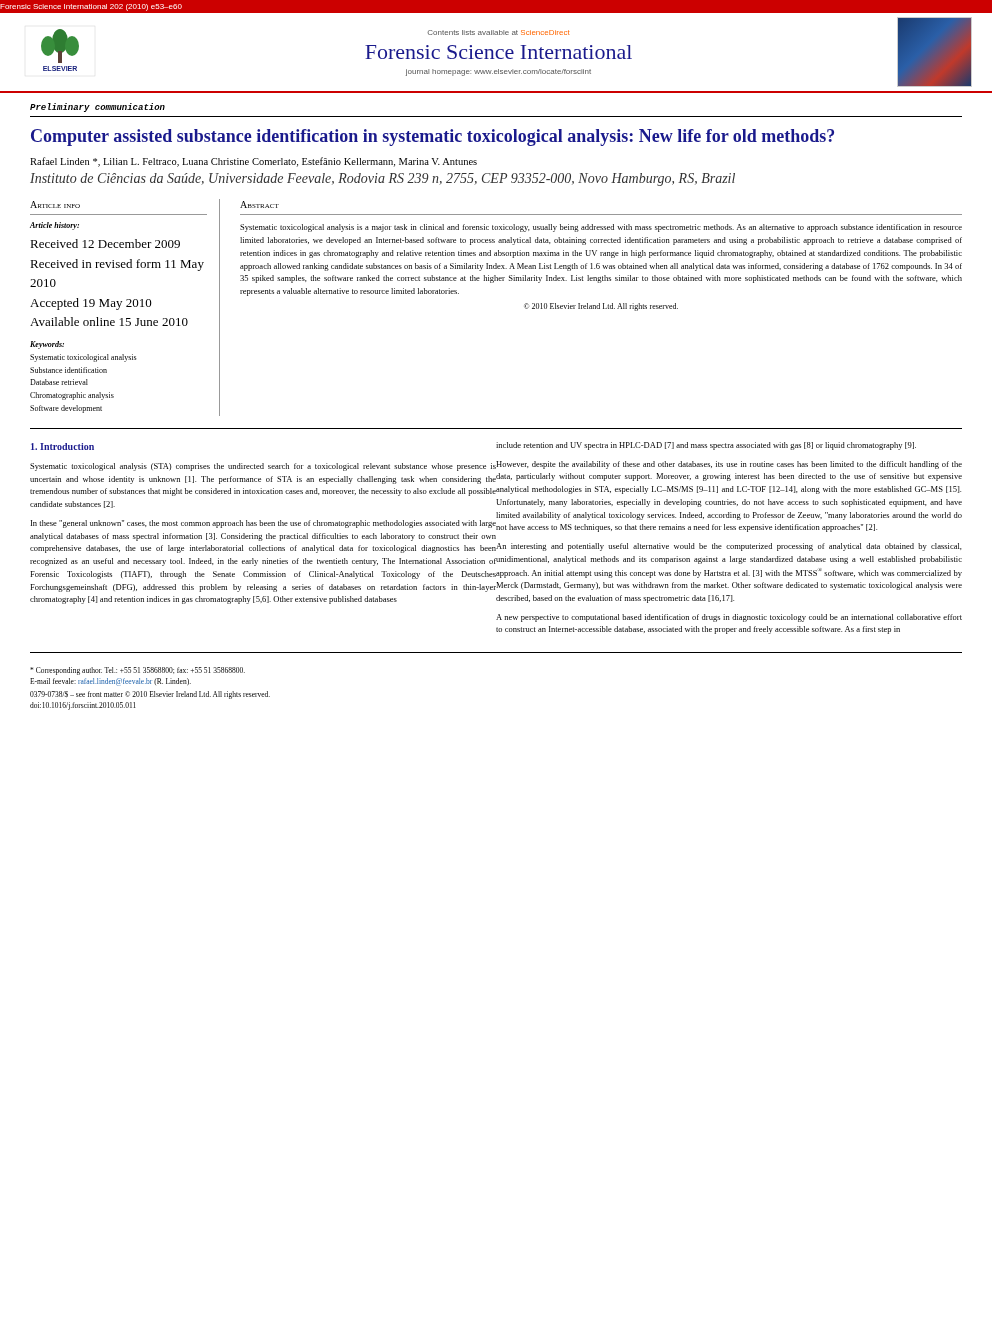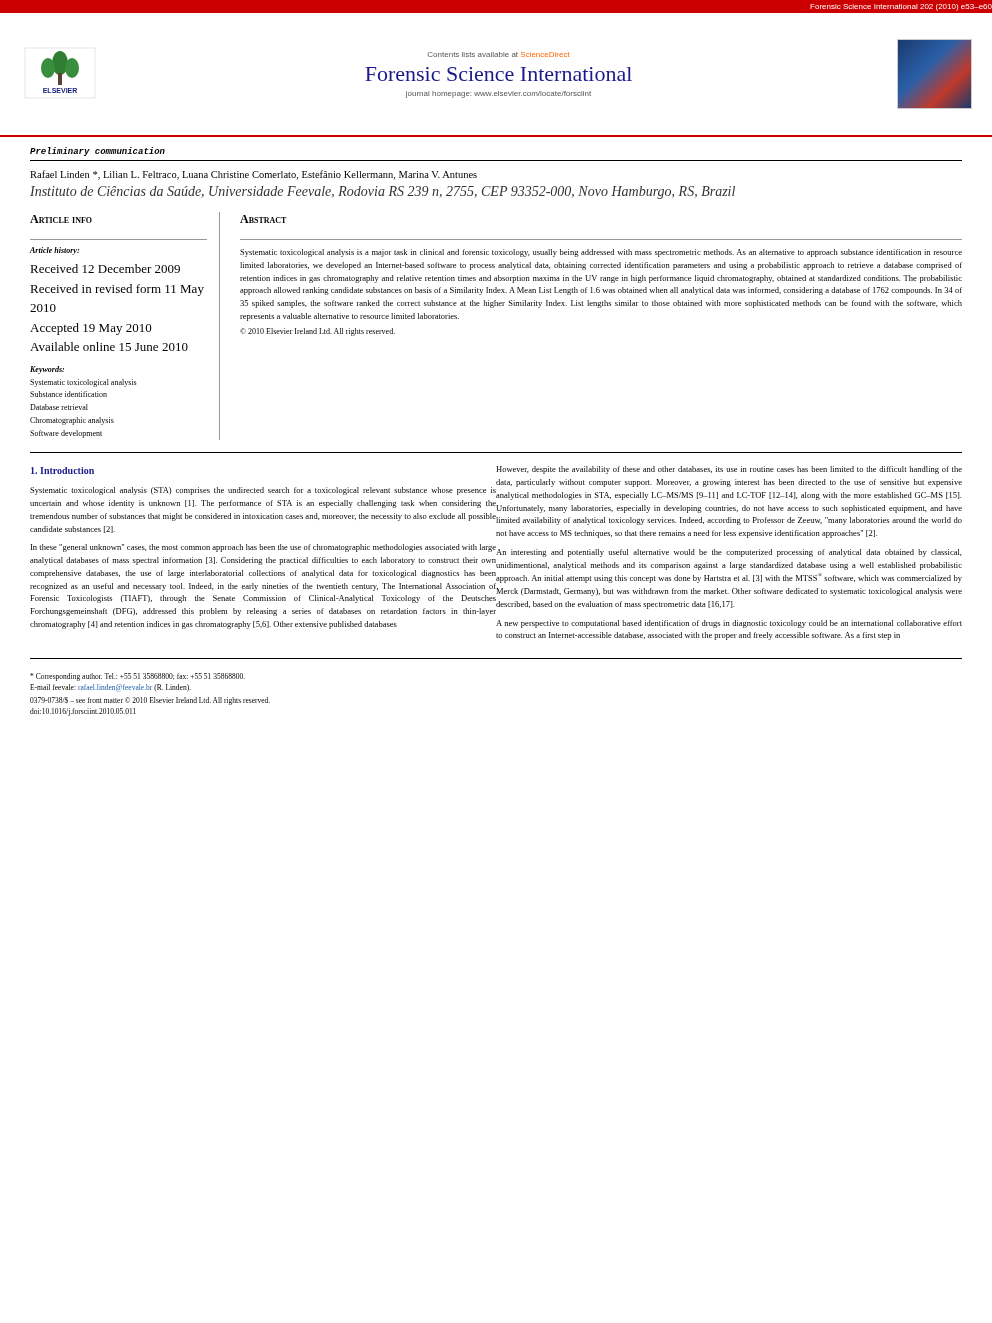--- a/index.html
+++ b/index.html
@@ -9,31 +9,31 @@
       font-size: 10px;
       color: #000;
       width: 992px;
       min-height: 1323px;
     }
 
     
     .top-strip {
       background: #c00;
       color: #fff;
-      text-align: right;
+      text-align: left;
       font-size: 8px;
       padding: 2px 0;
       font-family: Arial, sans-serif;
     }
 
     
     .journal-header {
       display: flex;
       align-items: center;
-      padding: 26px 20px;
+      padding: 4px 20px;
       border-bottom: 2px solid #c00;
     }
     .elsevier-logo {
       width: 80px;
       flex-shrink: 0;
     }
     .journal-center {
       flex: 1;
       text-align: center;
     }
@@ -116,26 +116,26 @@
       flex-shrink: 0;
       border-right: 1px solid #999;
       padding-right: 12px;
     }
 
     .right-col {
       flex: 1;
     }
 
     .section-heading {
-      font-size: 12px;
-      font-weight: bold;
+      font-size: 10px;
+      font-weight: normal;
       font-variant: small-caps;
       border-bottom: 1px solid #999;
       margin-bottom: 6px;
-      padding-bottom: 12px;
+      padding-bottom: 4px;
     }
 
     .article-info-label {
       font-size: 8px;
       font-weight: bold;
       font-style: italic;
       margin-bottom: 4px;
     }
 
     .article-info-item {
@@ -159,21 +159,21 @@
 
     
     .abstract-text {
       font-size: 8.5px;
       line-height: 1.5;
       text-align: justify;
     }
 
     .copyright-line {
       font-size: 8px;
-      text-align: left;
+      text-align: center;
       margin-top: 4px;
     }
 
     
     .divider {
       border: none;
       border-top: 1px solid #000;
       margin: 10px 0;
     }
 
@@ -263,20 +263,21 @@
     </div>
   </div>
 
   <div class="journal-thumb"></div>
 </div>
 
 <div class="main-content">
 
   <div class="article-type">Preliminary communication</div>
 
+  <div class="article-title">Computer assisted substance identification in systematic toxicological analysis: New life for old methods?</div>
 
   <div class="authors">
     <span>Rafael Linden *, Lilian L. Feltraco, Luana Christine Comerlato, Estefânio Kellermann, Marina V. Antunes</span>
   </div>
 
   <div class="affiliation">Instituto de Ciências da Saúde, Universidade Feevale, Rodovia RS 239 n, 2755, CEP 93352-000, Novo Hamburgo, RS, Brazil</div>
 
   <div class="two-col">
 
     <div class="left-col">
@@ -317,20 +318,23 @@
         Systematic toxicological analysis (STA) comprises the undirected search for a toxicological relevant substance whose presence is uncertain and whose identity is unknown [1]. The performance of STA is an especially challenging task when considering the tremendous number of substances that might be considered in intoxication cases and, moreover, the necessity to also exclude all possible candidate substances [2].
       </div>
 
       <div class="body-para">
         In these "general unknown" cases, the most common approach has been the use of chromatographic methodologies associated with large analytical databases of mass spectral information [3]. Considering the practical difficulties to each laboratory to construct their own comprehensive databases, the use of large interlaboratorial collections of analytical data for toxicological diagnostics has been recognized as an useful and necessary tool. Indeed, in the early nineties of the twentieth century, The International Association of Forensic Toxicologists (TIAFT), through the Senate Commission of Clinical-Analytical Toxicology of the Deutsches Forchungsgemeinshaft (DFG), addressed this problem by releasing a series of databases on retardation factors in thin-layer chromatography [4] and retention indices in gas chromatography [5,6]. Other extensive published databases
       </div>
     </div>
 
     <div class="body-col">
 
+      <div class="body-para">
+        include retention and UV spectra in HPLC-DAD [7] and mass spectra associated with gas [8] or liquid chromatography [9].
+      </div>
 
       <div class="body-para">
         However, despite the availability of these and other databases, its use in routine cases has been limited to the difficult handling of the data, particularly without computer support. Moreover, a growing interest has been directed to the use of sensitive but expensive analytical methodologies in STA, especially LC–MS/MS [9–11] and LC-TOF [12–14], along with the more established GC–MS [15]. Unfortunately, many laboratories, especially in developing countries, do not have access to such sophisticated equipment, and have limited availability of analytical toxicology services. Indeed, according to Professor de Zeeuw, "many laboratories around the world do not have access to MS techniques, so that there remains a need for less expensive identification approaches" [2].
       </div>
 
       <div class="body-para">
         An interesting and potentially useful alternative would be the computerized processing of analytical data obtained by classical, unidimentional, analytical methods and its comparison against a large standardized database using a well established probabilistic approach. An initial attempt using this concept was done by Hartstra et al. [3] with the MTSS<sup>®</sup> software, which was commercialized by Merck (Darmstadt, Germany), but was withdrawn from the market. Other software dedicated to systematic toxicological analysis were described, based on the evaluation of mass spectrometric data [16,17].
       </div>
 
       <div class="body-para">

